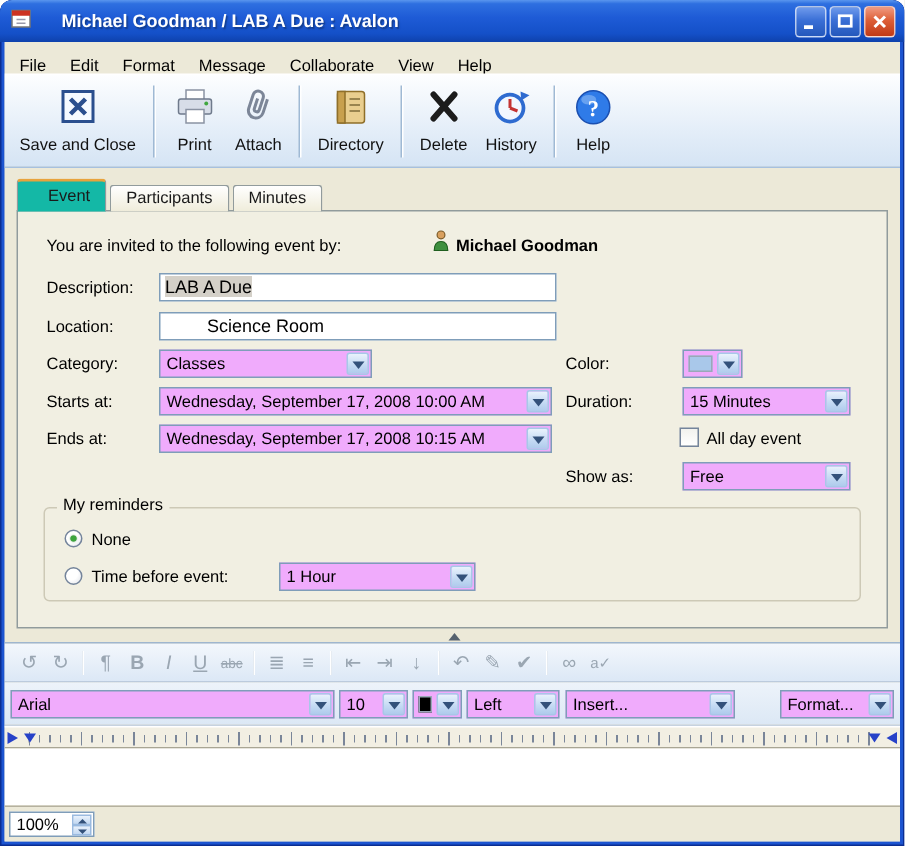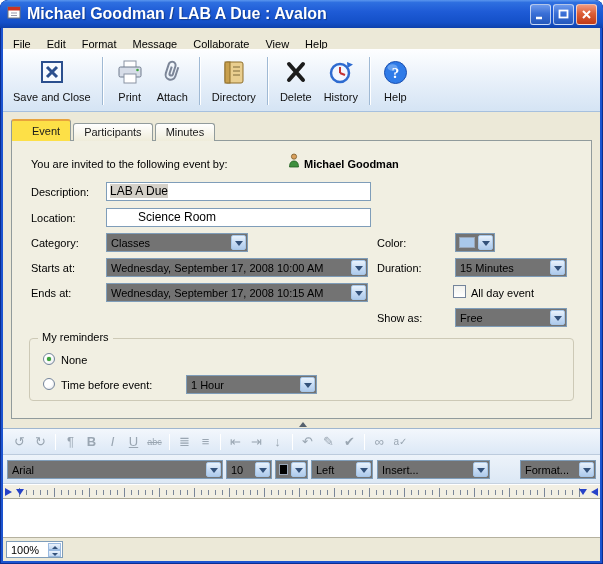--- a/index.html
+++ b/index.html
@@ -5,21 +5,21 @@
   *{box-sizing:border-box;margin:0;padding:0;}
   html,body{width:603px;height:564px;}
   body{font-family:"Liberation Sans",sans-serif;background:#fff;}
 
   #window{position:relative;width:603px;height:564px;background:#1C54D0;border-radius:8px 8px 0 0;box-shadow:inset 0 0 0 1px #0B2D91;overflow:hidden;}
 
   
   #titlebar{position:absolute;left:0;top:0;right:0;height:28px;border-radius:8px 8px 0 0;
     background:linear-gradient(180deg,#5A96EE 0%,#2E6FE0 9%,#1E5BD6 42%,#1450C8 80%,#0E41AC 100%);
     display:flex;align-items:center;padding:0 6px;}
-  #title-text{flex:1;margin-left:5px;font-size:16px;font-weight:bold;color:#fff;text-shadow:1px 1px 1px #123C8C;white-space:nowrap;overflow:hidden;}
+  #title-text{flex:1;margin-left:19px;font-size:12px;font-weight:bold;color:#fff;text-shadow:1px 1px 1px #123C8C;white-space:nowrap;overflow:hidden;}
   .winbtn{width:21px;height:21px;border-radius:3px;margin-left:2px;border:1px solid rgba(255,255,255,.65);display:flex;align-items:center;justify-content:center;}
   .winbtn.blue{background:linear-gradient(#6E9AEC,#3A6FD6 45%,#2458BC);}
   .winbtn.red{background:linear-gradient(#F0997F,#DD5E36 45%,#C03A17);}
 
   
   #client{position:absolute;left:3px;right:3px;top:28px;bottom:3px;background:#ECE9D8;overflow:hidden;}
 
   #menubar{position:absolute;left:0;top:0;right:0;height:31px;display:flex;align-items:center;padding-left:2px;}
   .menu-item{padding:3px 8px;font-size:11px;color:#000;}
 
@@ -28,31 +28,31 @@
     border-top:1px solid #fff;border-bottom:1px solid #A6C0DE;
     display:flex;align-items:center;padding:0 4px;}
   .tool-btn{height:56px;display:flex;flex-direction:column;align-items:center;justify-content:center;gap:1px;border-radius:3px;padding:2px 6px;}
   .tool-btn .cap{font-size:11px;color:#111;white-space:nowrap;}
   .tool-sep{width:2px;height:48px;margin:0 5px;border-left:1px solid #9FB9D4;border-right:1px solid #fff;}
 
   
   #tabstrip{position:absolute;left:8px;top:92px;height:21px;display:flex;align-items:flex-end;z-index:2;}
   .tab{height:18px;padding:0 10px;font-size:11px;line-height:17px;background:linear-gradient(#FFFFFF,#EFECDA);
     border:1px solid #919B9C;border-bottom:none;border-radius:3px 3px 0 0;margin-right:2px;color:#1a1a1a;}
-  .tab.active{height:22px;line-height:20px;background:#fde047;border-top:2px solid #E8A33D;position:relative;z-index:3;padding-left:20px;}
+  .tab.active{height:22px;line-height:20px;background:#14b8a6;border-top:2px solid #E8A33D;position:relative;z-index:3;padding-left:20px;}
 
   #panel{position:absolute;left:8px;right:8px;top:112px;height:279px;background:#F1EFE2;border:1px solid #919B9C;}
 
   .flabel{position:absolute;font-size:11px;color:#000;white-space:nowrap;}
   .bold{font-weight:bold;}
 
   .tinput{position:absolute;height:19px;background:#fff;border:1px solid #7F9DB9;font-size:12px;line-height:17px;padding:0 3px;white-space:nowrap;overflow:hidden;}
   .sel-text{background:#D4D0C8;}
 
-  .combo{position:absolute;height:19px;background:#737373;border:1px solid #7F9DB9;font-size:11px;}
+  .combo{position:absolute;height:19px;background:#f0abfc;border:1px solid #7F9DB9;font-size:11px;}
   .combo .val{position:absolute;left:4px;top:1px;right:18px;line-height:16px;white-space:nowrap;overflow:hidden;}
   .combo .drop{position:absolute;top:1px;right:1px;bottom:1px;width:15px;
     background:linear-gradient(#E9F2FC,#C3D9F3 60%,#AFCBEC);border:1px solid #A8C7E8;border-radius:2px;}
   .combo .drop::after{content:"";position:absolute;left:3px;top:5px;border:4px solid transparent;border-top:5px solid #33517A;}
   .combo .swatch{position:absolute;left:3px;top:3px;bottom:3px;right:19px;border:1px solid #9AA7B8;}
 
   .groupbox{position:absolute;border:1px solid #CDC9B6;border-radius:4px;}
   .gb-label{position:absolute;top:-8px;left:8px;padding:0 4px;background:#F1EFE2;font-size:11px;}
 
   .radio{position:absolute;width:12px;height:12px;border:1px solid #74849B;border-radius:50%;background:radial-gradient(circle at 35% 35%,#fff 45%,#DDE0E6);}

